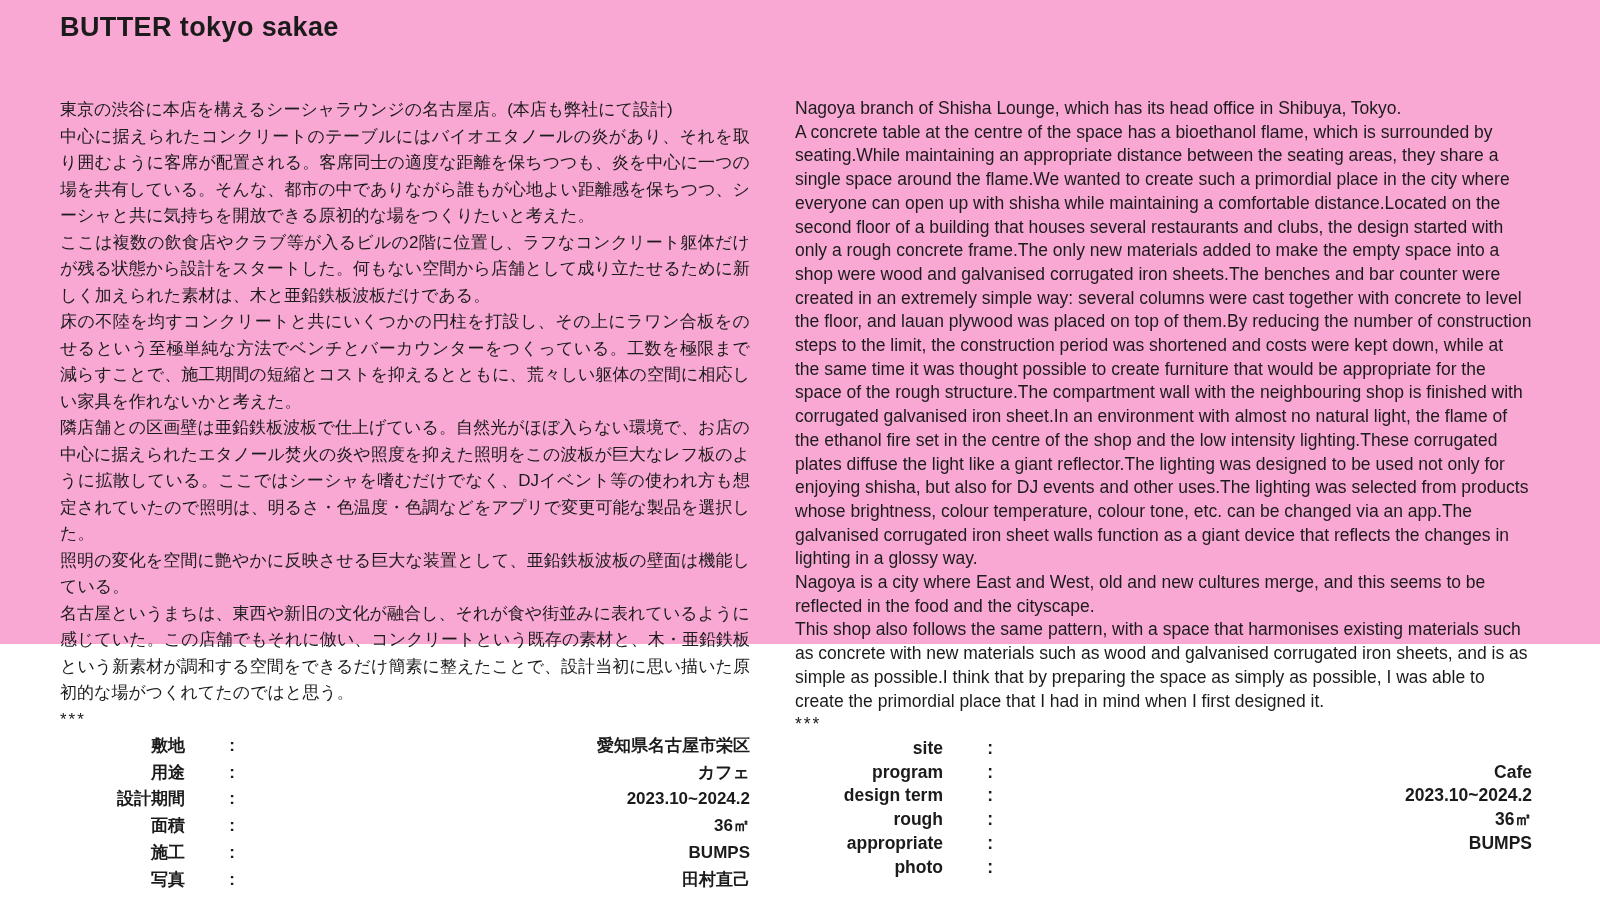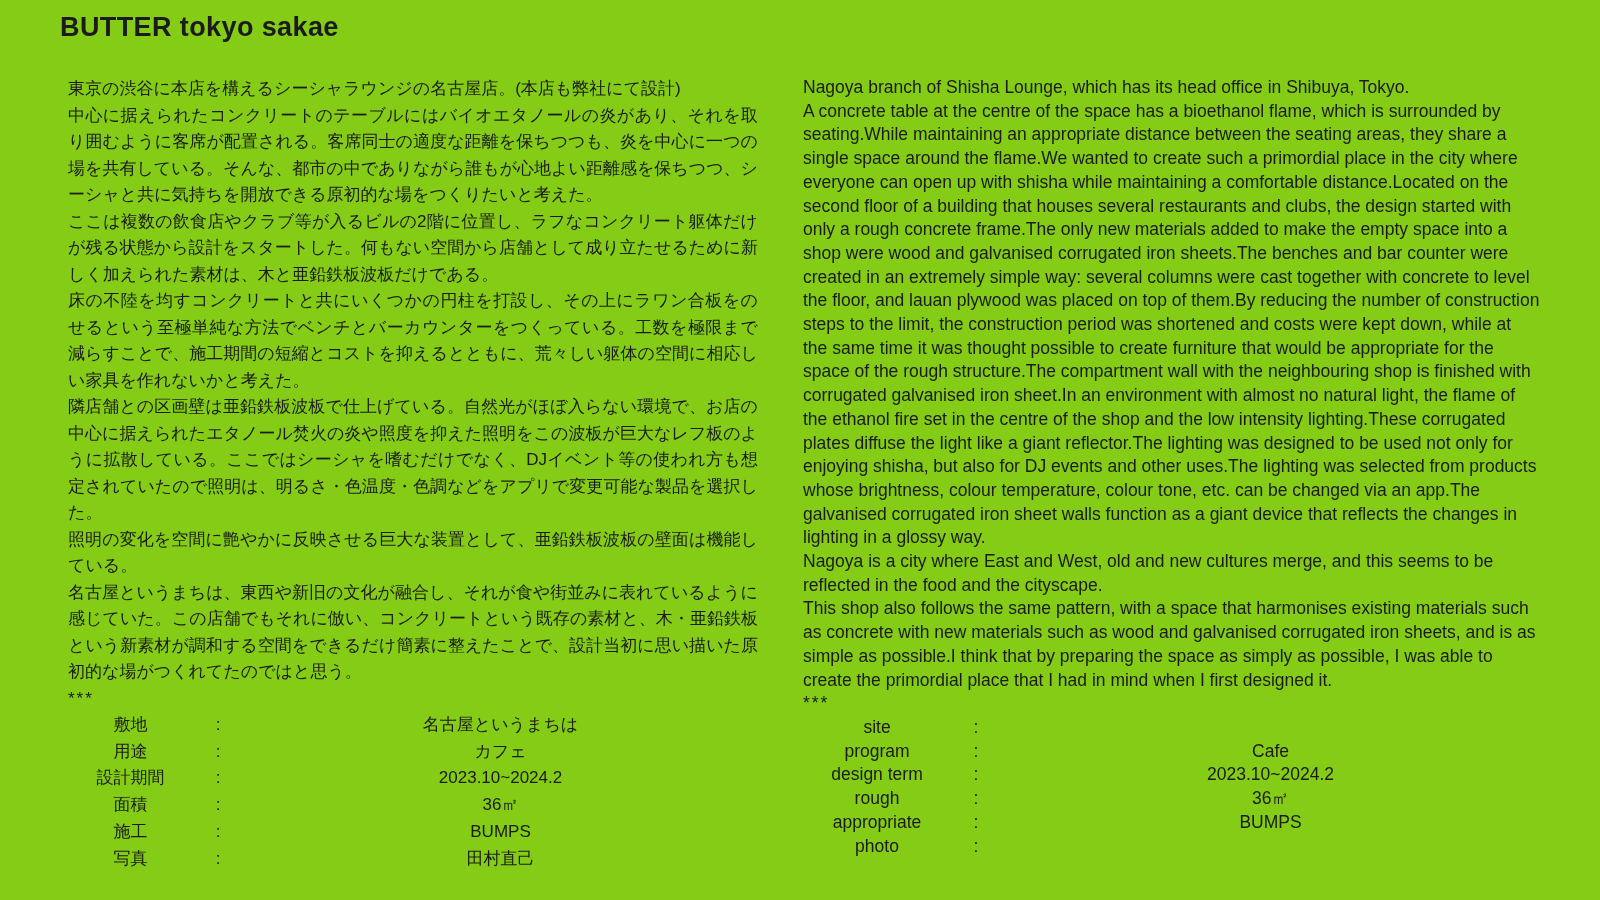--- a/index.html
+++ b/index.html
@@ -8,38 +8,37 @@
     background: #ffffff;
     width: 1600px;
     height: 900px;
     overflow: hidden;
     font-family: "Liberation Sans", "DejaVu Sans", sans-serif;
     color: #1b1b1b;
   }
   .page {
     position: relative;
     width: 1600px;
-    height: 900px;
-    background: #84cc16;
+    height: 644px;
+    background: #f9a8d4;
   }
   h1.title {
     position: absolute;
     left: 60px;
     top: 12px;
     margin: 0;
     font-size: 27px;
     font-weight: 700;
     letter-spacing: 0.4px;
     color: #1b1b1b;
     white-space: nowrap;
   }
   .col {
     position: absolute;
-    top: 76px;
-    margin-left: 8px;
+    top: 97px;
   }
   .col p { margin: 0; }
   .col-jp {
     left: 60px;
     width: 690px;
     font-size: 17px;
     line-height: 26.5px;
     text-align: justify;
   }
   .col-en {
@@ -60,21 +59,22 @@
     grid-template-columns: 125px 50px 1fr;
     line-height: 26.7px;
   }
   .col-en .spec-row {
     grid-template-columns: 148px 50px 1fr;
     line-height: 23.7px;
   }
   .spec-label, .spec-colon, .spec-value {
     display: block;
     white-space: nowrap;
-    text-align: center;
+    text-align: right;
+    font-weight: bold;
   }
 </style>
 </head>
 <body>
 
 <div class="page">
 
   <h1 class="title">BUTTER tokyo sakae</h1>
 
   <section class="col col-jp">
@@ -84,21 +84,21 @@
     <p>床の不陸を均すコンクリートと共にいくつかの円柱を打設し、その上にラワン合板をのせるという至極単純な方法でベンチとバーカウンターをつくっている。工数を極限まで減らすことで、施工期間の短縮とコストを抑えるとともに、荒々しい躯体の空間に相応しい家具を作れないかと考えた。</p>
     <p>隣店舗との区画壁は亜鉛鉄板波板で仕上げている。自然光がほぼ入らない環境で、お店の中心に据えられたエタノール焚火の炎や照度を抑えた照明をこの波板が巨大なレフ板のように拡散している。ここではシーシャを嗜むだけでなく、DJイベント等の使われ方も想定されていたので照明は、明るさ・色温度・色調などをアプリで変更可能な製品を選択した。</p>
     <p>照明の変化を空間に艶やかに反映させる巨大な装置として、亜鉛鉄板波板の壁面は機能している。</p>
     <p>名古屋というまちは、東西や新旧の文化が融合し、それが食や街並みに表れているように感じていた。この店舗でもそれに倣い、コンクリートという既存の素材と、木・亜鉛鉄板という新素材が調和する空間をできるだけ簡素に整えたことで、設計当初に思い描いた原初的な場がつくれてたのではと思う。</p>
     <p class="separator">***</p>
 
     <div class="spec">
       <div class="spec-row">
         <span class="spec-label">敷地</span>
         <span class="spec-colon">:</span>
-        <span class="spec-value">名古屋というまちは</span>
+        <span class="spec-value">愛知県名古屋市栄区</span>
       </div>
       <div class="spec-row">
         <span class="spec-label">用途</span>
         <span class="spec-colon">:</span>
         <span class="spec-value">カフェ</span>
       </div>
       <div class="spec-row">
         <span class="spec-label">設計期間</span>
         <span class="spec-colon">:</span>
         <span class="spec-value">2023.10~2024.2</span>

